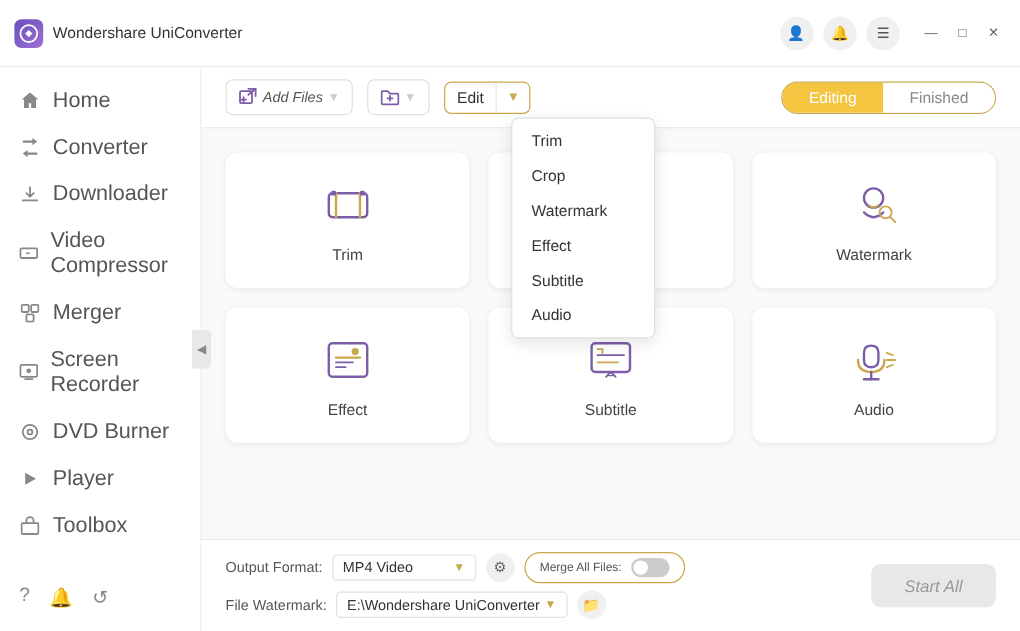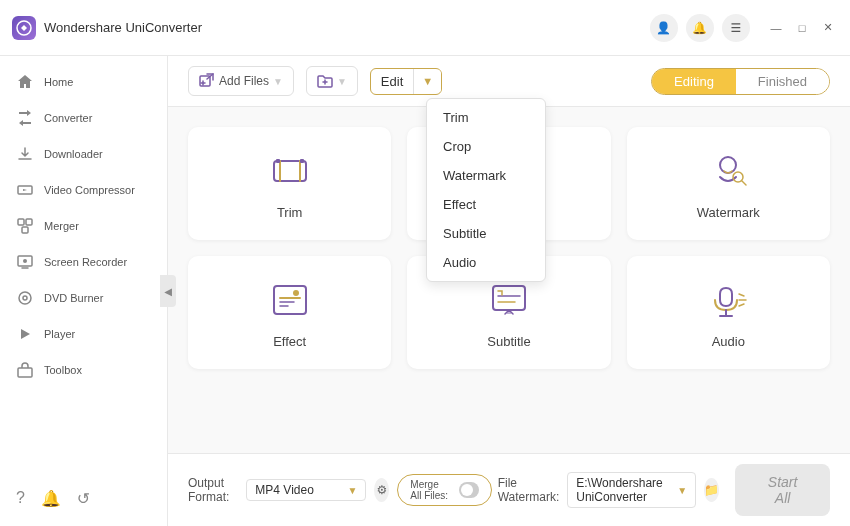--- a/index.html
+++ b/index.html
@@ -113,21 +113,21 @@
       color: #888;
       font-size: 14px;
       display: flex;
       align-items: center;
       justify-content: center;
     }
     .sidebar-item.active .sidebar-icon {
       color: #7b5ea7;
     }
     .sidebar-label {
-      font-size: 11px;
+      font-size: 18px;
       color: #555;
     }
     .sidebar-collapse-btn {
       position: absolute;
       left: 160px;
       top: 50%;
       transform: translateY(-50%);
       width: 16px;
       height: 32px;
       background: #e8e8e8;
@@ -176,20 +176,21 @@
       display: flex;
       align-items: center;
       gap: 4px;
       padding: 6px 10px;
       border: 1px solid #e0e0e0;
       border-radius: 6px;
       background: white;
       cursor: pointer;
       font-size: 12px;
       color: #555;
+      font-style: italic;
     }
     .tool-btn svg {
       width: 16px;
       height: 16px;
     }
 
     
     .edit-dropdown {
       display: flex;
       align-items: center;
@@ -293,21 +294,21 @@
       background: #ffffff;
       border-top: 1px solid #e8e8e8;
       padding: 10px 20px;
       display: flex;
       align-items: center;
       gap: 16px;
       flex-shrink: 0;
     }
     .bottom-row {
       display: flex;
-      flex-direction: row;
+      flex-direction: column;
       gap: 6px;
       flex: 1;
     }
     .bottom-field {
       display: flex;
       align-items: center;
       gap: 8px;
       font-size: 12px;
       color: #555;
     }

